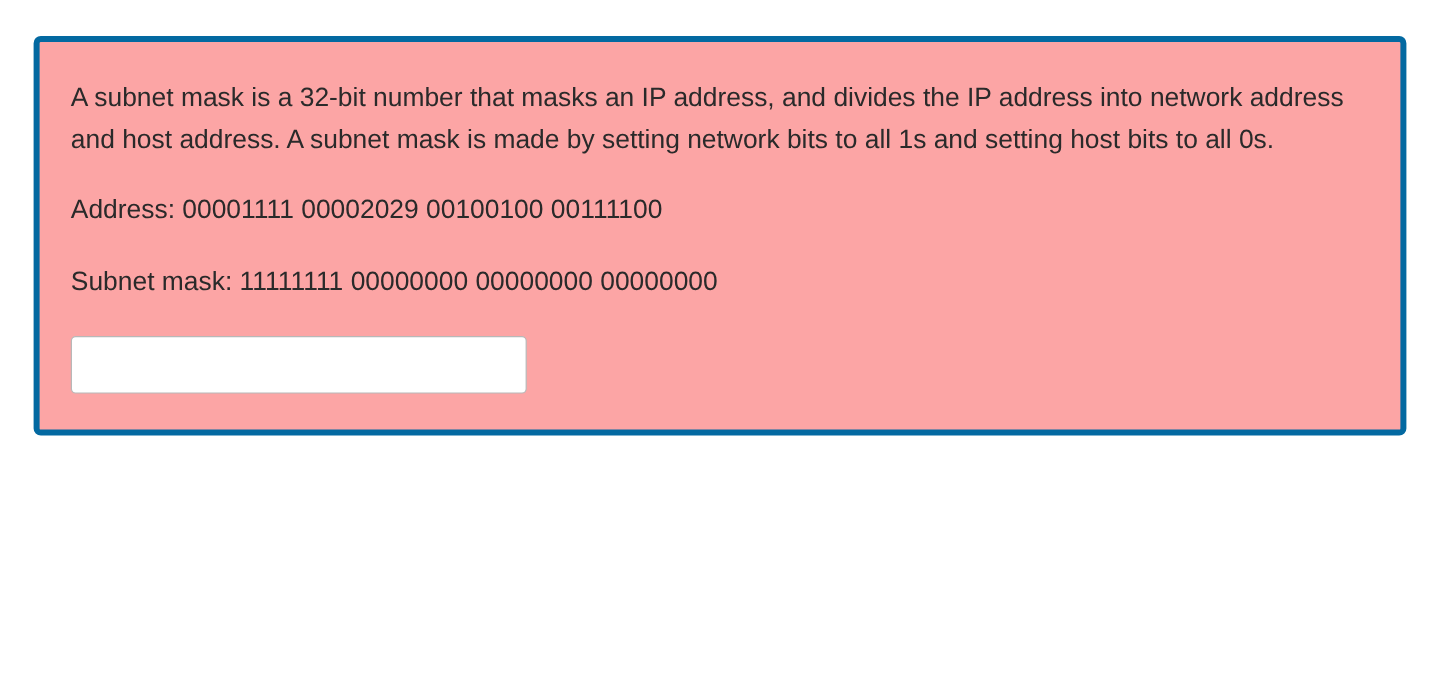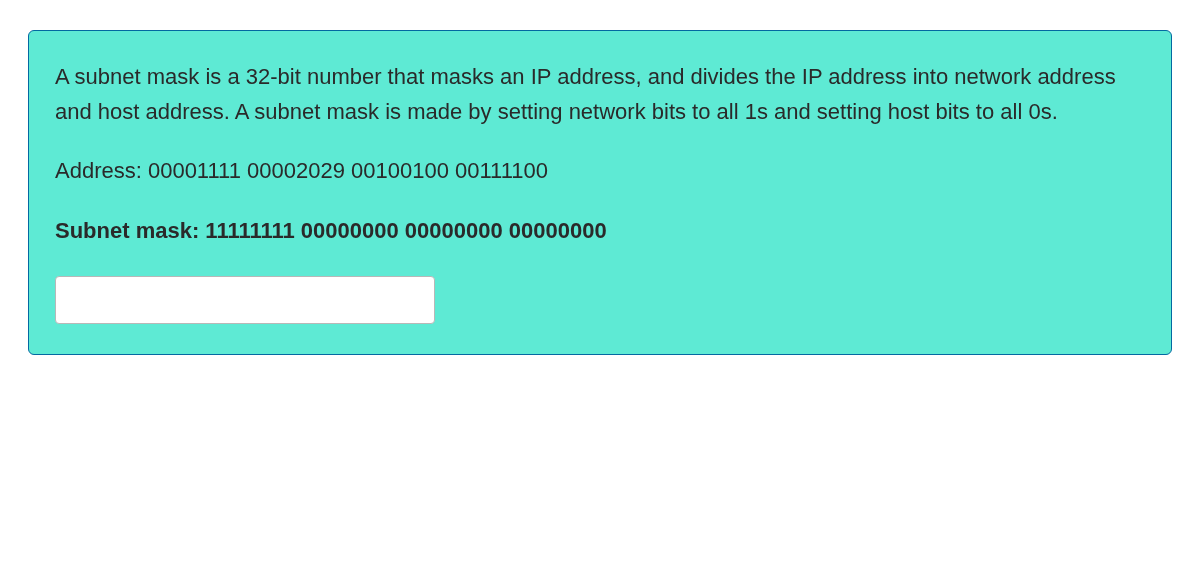--- a/index.html
+++ b/index.html
@@ -8,34 +8,33 @@
       box-sizing: border-box;
     }
     body {
       font-family: 'Segoe UI', Tahoma, Geneva, Verdana, sans-serif;
       background: #ffffff;
       width: 1200px;
       height: 582px;
       padding: 30px 28px;
     }
     .question-container {
-      border: 1px solid #0369a1;
+      border: 5px solid #0369a1;
       border-radius: 6px;
       padding: 28px 26px 30px 26px;
-      background: #5eead4;
+      background: #fca5a5;
     }
     .paragraph {
       font-size: 22px;
       line-height: 1.6;
       color: #2a2a2a;
       margin-bottom: 24px;
     }
     .paragraph:last-of-type {
       margin-bottom: 0;
-      font-weight: bold;
     }
     .answer-input {
       margin-top: 28px;
       width: 380px;
       height: 48px;
       border: 1px solid #b8b8b8;
       border-radius: 4px;
       font-size: 20px;
       padding: 8px 12px;
       background: #ffffff;

